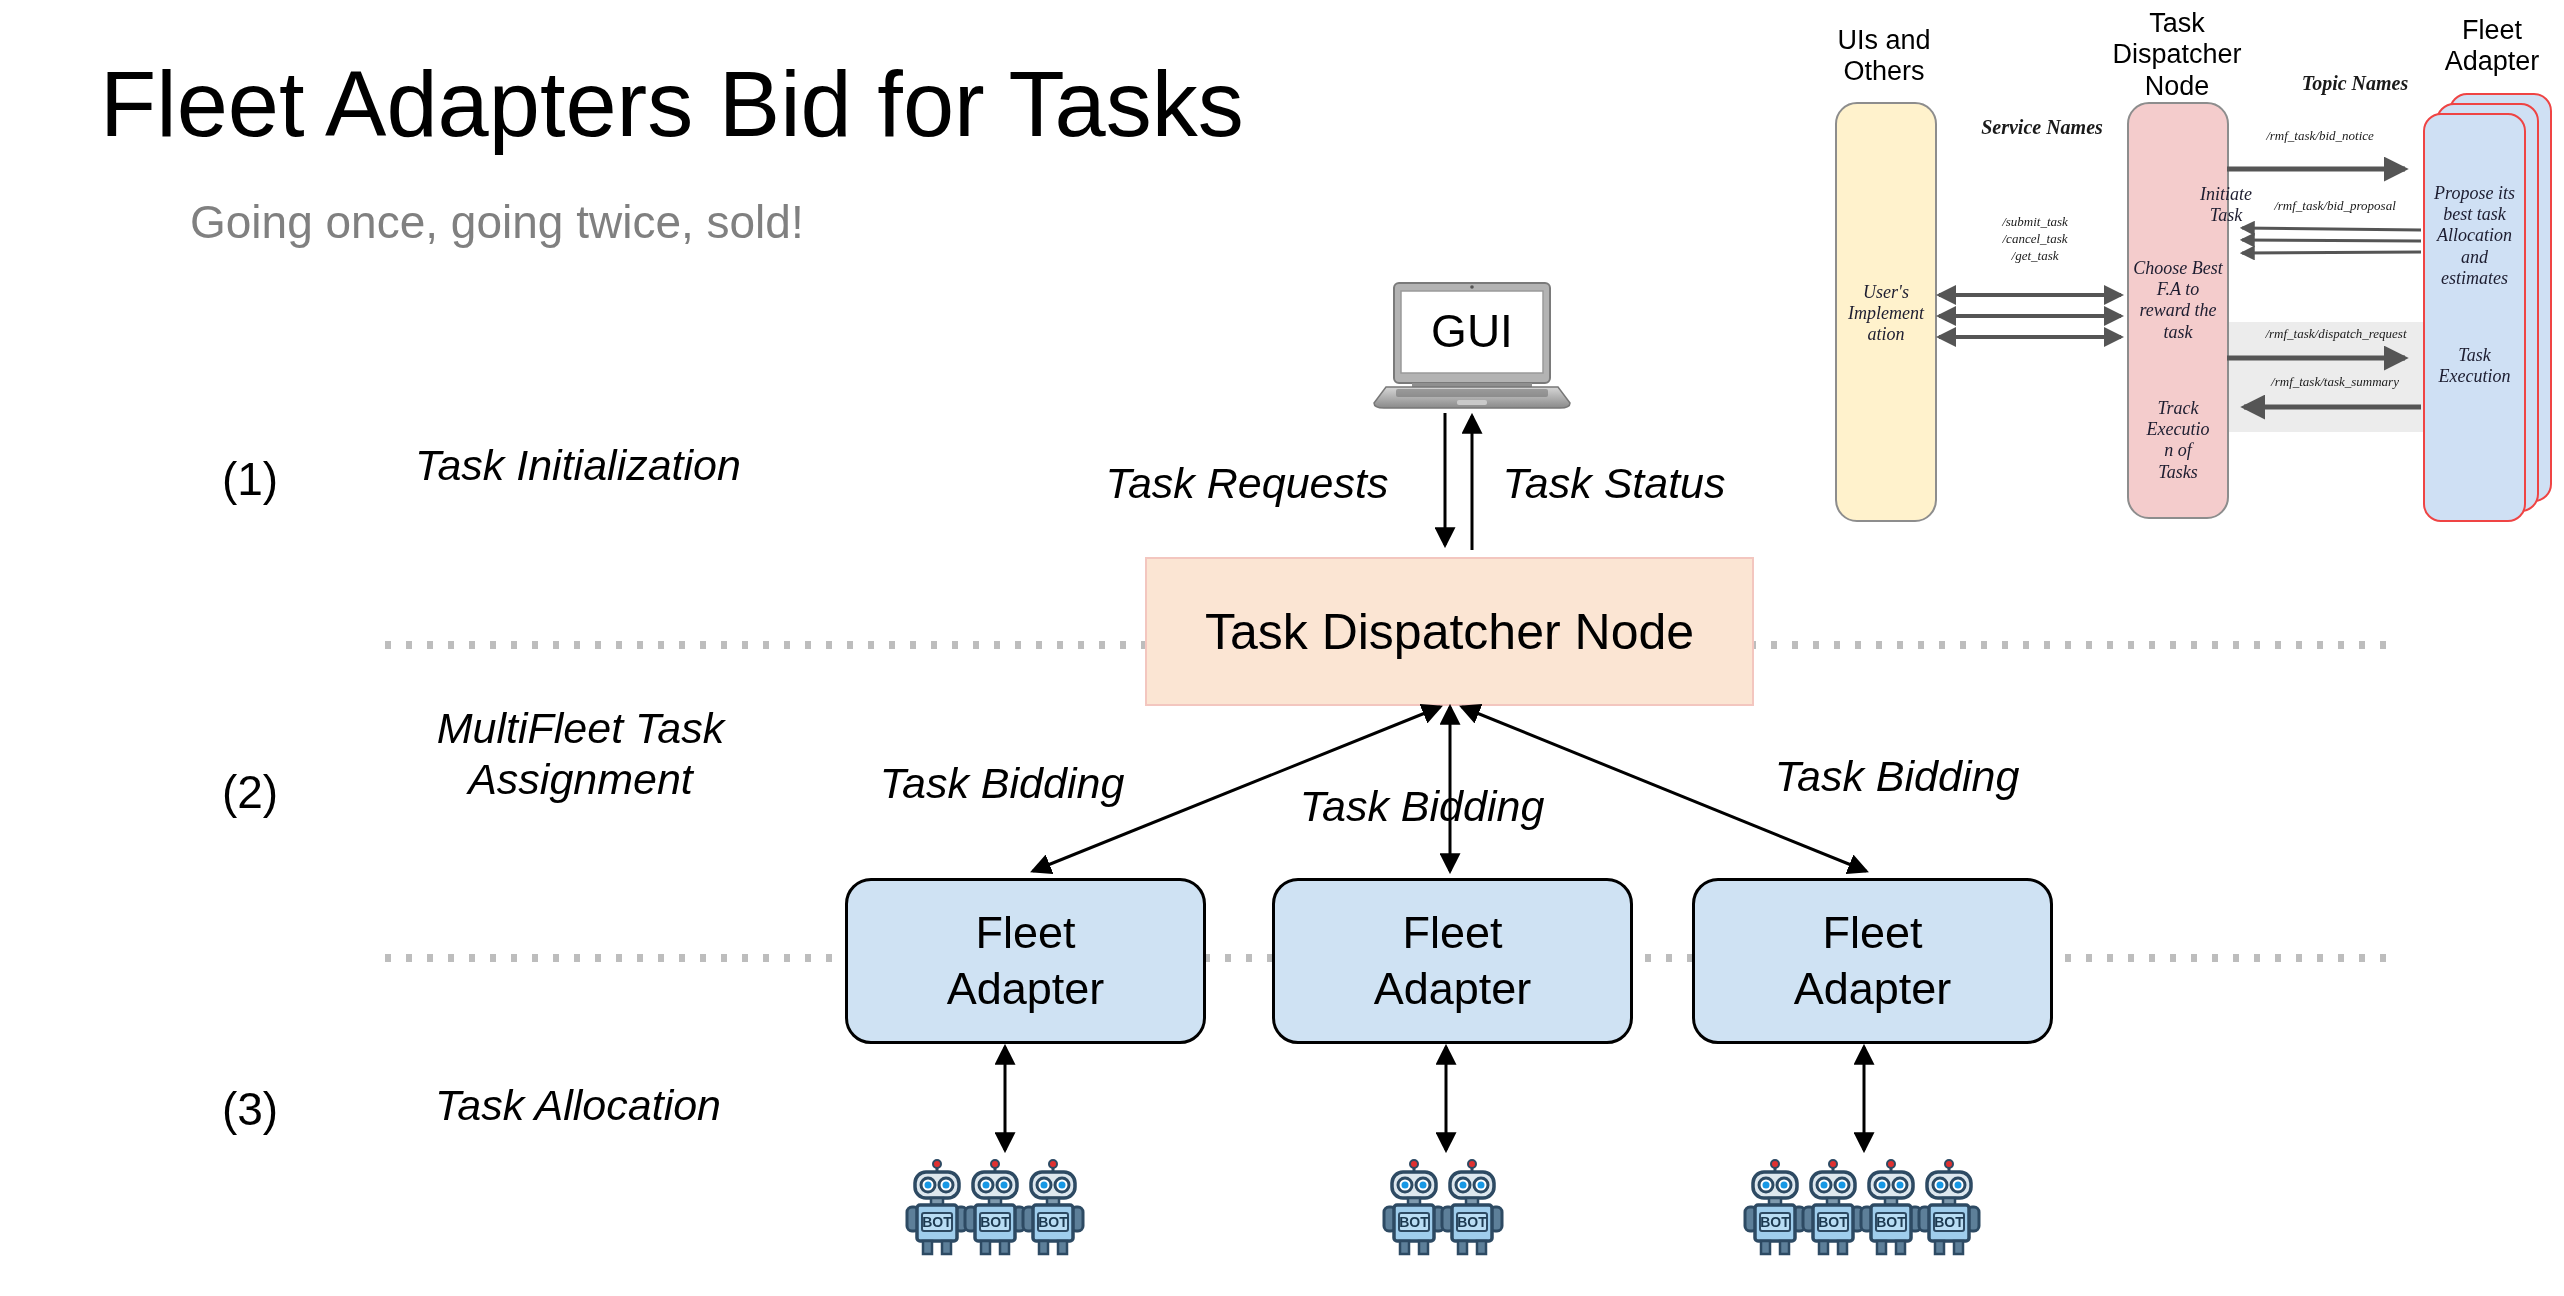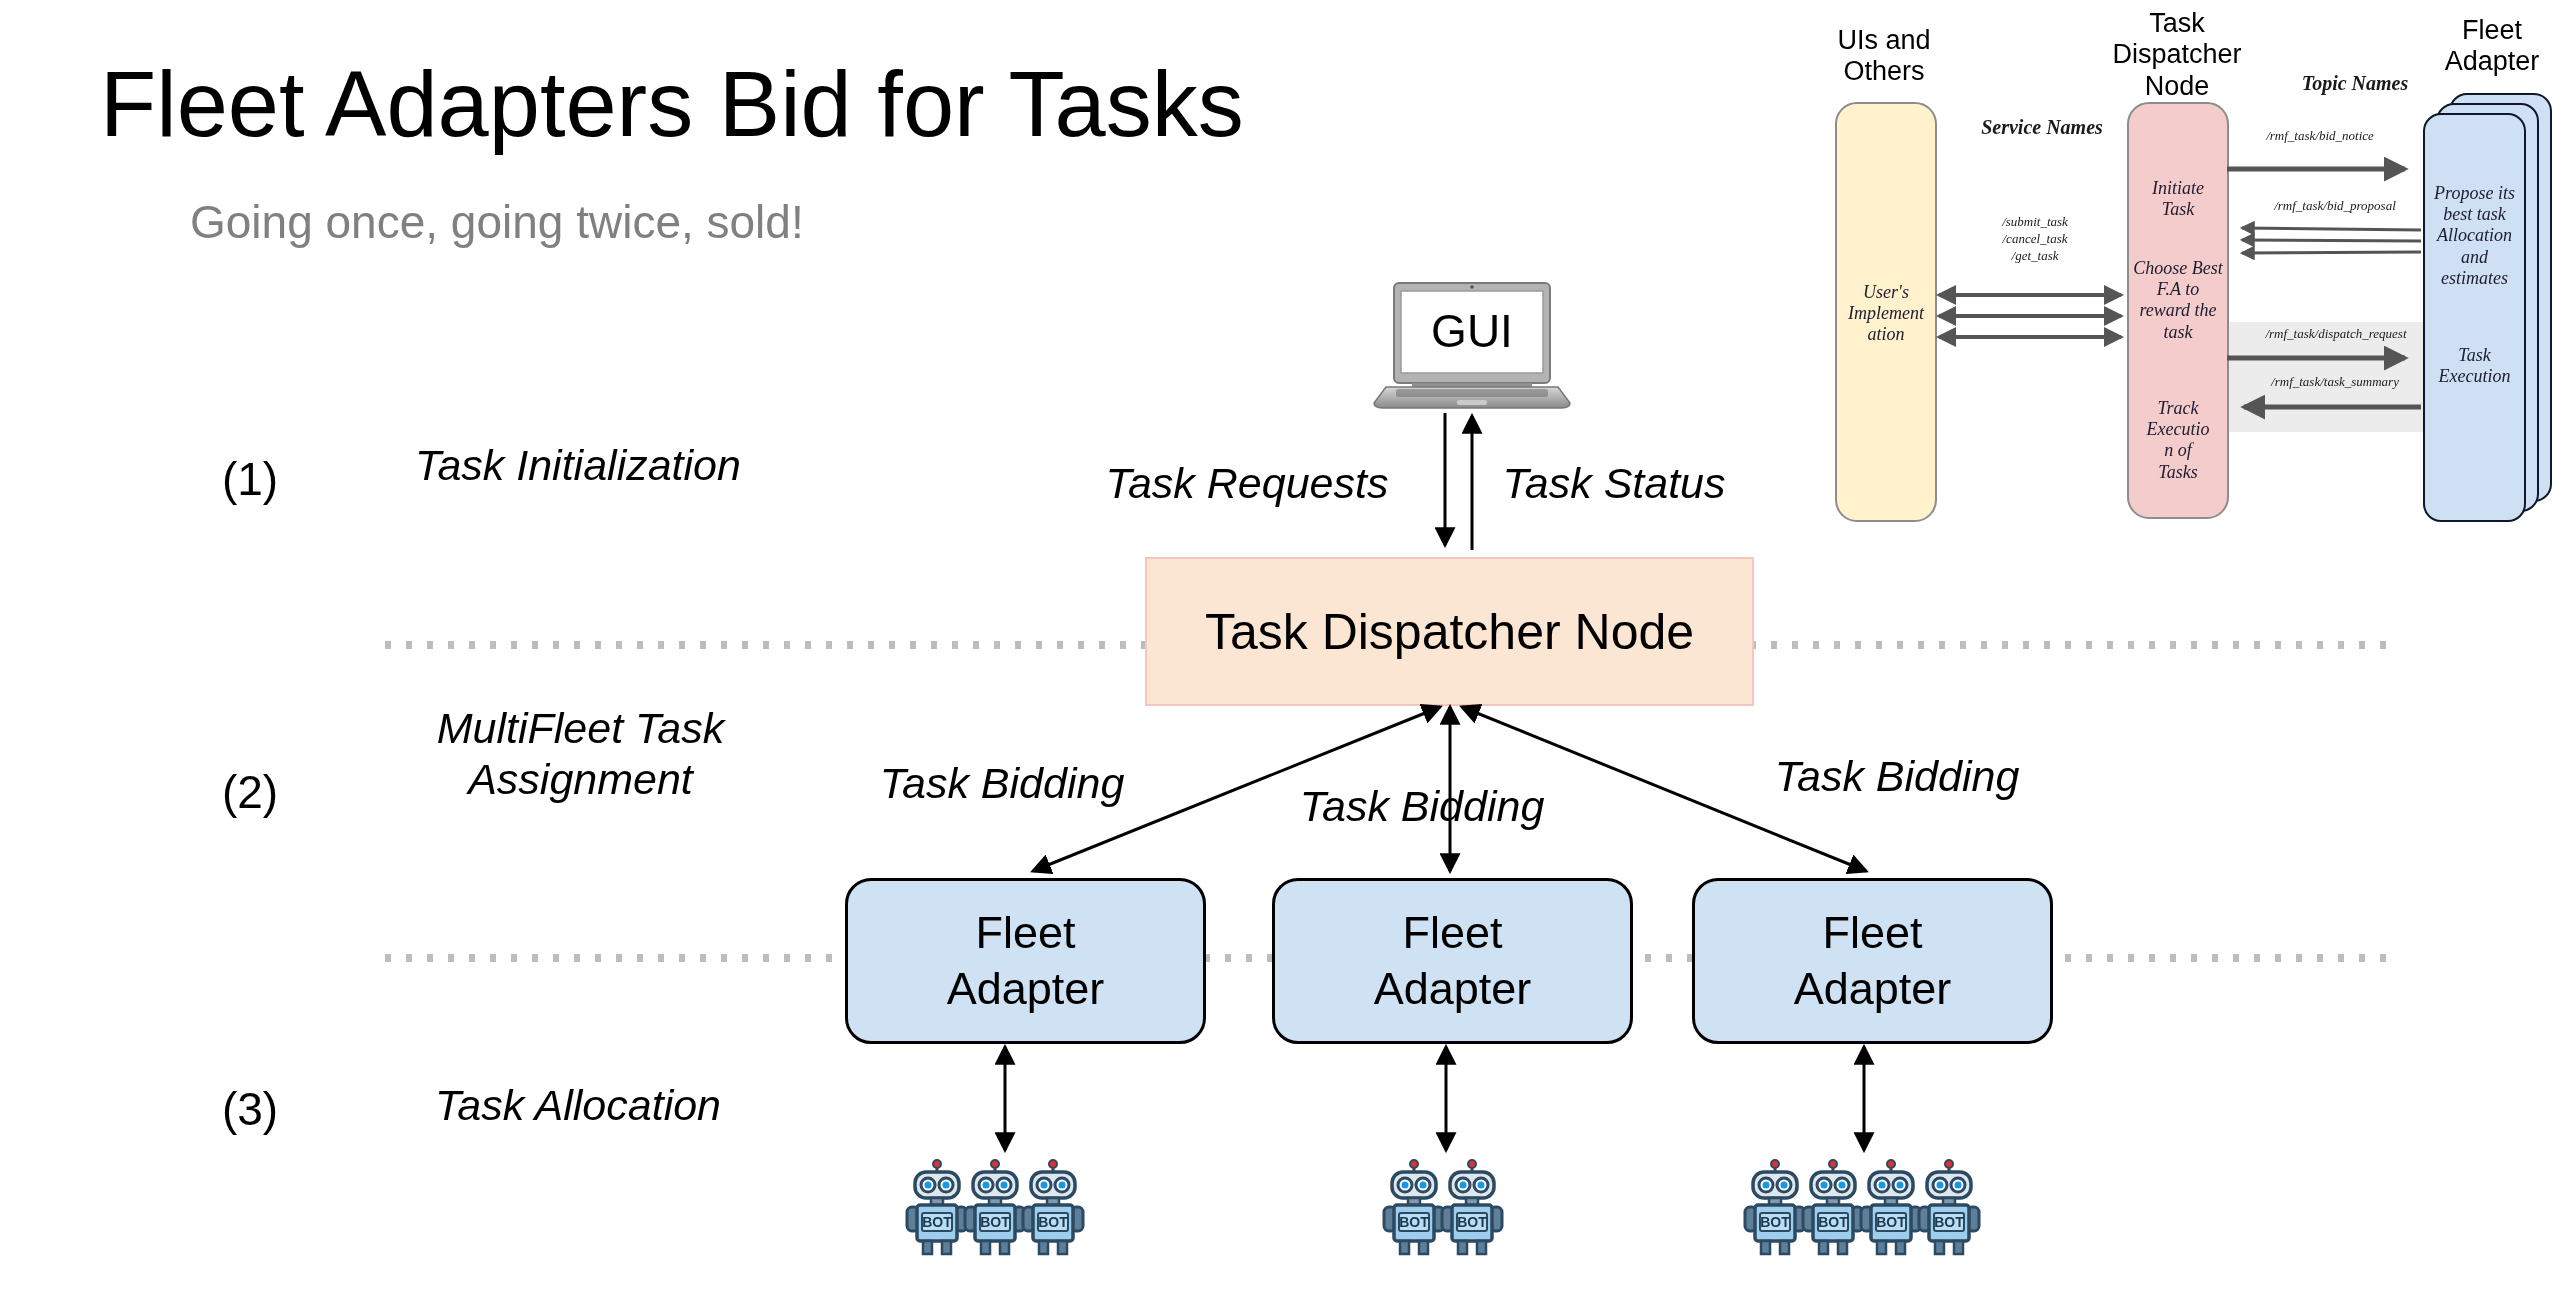--- a/index.html
+++ b/index.html
@@ -20,21 +20,21 @@
     background:#cfe2f3;border:3px solid #000;z-index:2;display:flex;align-items:center;
     justify-content:center;font-size:45px;text-align:center;white-space:pre-line;line-height:1.25;}
   #arrows{position:absolute;left:0;top:0;z-index:5;pointer-events:none;}
   .robotgroup{position:absolute;top:1158px;display:flex;z-index:2;align-items:flex-end;}
   .robot{width:64px;height:100px;margin:0 -3px;}
   
   .mini-head{position:absolute;text-align:center;font-size:27px;line-height:1.16;white-space:pre-line;z-index:3;}
   .mini-col{position:absolute;border-radius:22px;z-index:2;}
   .col-yellow{background:#fff2cc;border:2px solid #8d8d8d;}
   .col-pink{background:#f4cccc;border:2px solid #8d8d8d;}
-  .col-blue{background:#cfe0f4;border:2px solid #0f172a;border-radius:18px;}
+  .col-blue{background:#cfe0f4;border:2px solid #ef4444;border-radius:18px;}
   .mini-txt{position:absolute;width:100%;text-align:center;white-space:pre-line;
     font-family:"Liberation Serif",serif;font-style:italic;font-size:18px;
     line-height:1.18;color:#1d1d30;z-index:3;}
   .mini-lbl{position:absolute;text-align:center;white-space:pre-line;
     font-family:"Liberation Serif",serif;font-style:italic;font-size:13px;color:#1a1a1a;z-index:4;}
   .mini-lbl.bold{font-weight:bold;font-size:20px;}
   .band{position:absolute;left:2227px;top:322px;width:196px;height:110px;background:#ececec;z-index:0;}
   .gui-text{font-size:46px;font-family:"Liberation Sans",sans-serif;}
 </style>
 </head>
@@ -270,21 +270,21 @@
 <div class="mini-lbl bold" style="left:1972px;top:116px;width:140px;text-align:center;">Service Names</div>
 <div class="mini-lbl bold" style="left:2285px;top:72px;width:140px;">Topic Names</div>
 
 <div class="mini-col col-yellow" style="left:1835px;top:102px;width:98px;height:416px;">
   <div class="mini-txt" style="top:178px;">User's
 Implement
 ation</div>
 </div>
 
 <div class="mini-col col-pink" style="left:2127px;top:102px;width:98px;height:413px;">
-  <div class="mini-txt" style="top:74px;">Initiate
+  <div class="mini-txt" style="top:80px;padding-left:48px;">Initiate
 Task</div>
   <div class="mini-txt" style="top:154px;">Choose Best
 F.A to
 reward the
 task</div>
   <div class="mini-txt" style="top:294px;text-align:center;">Track
 Executio
 n of
 Tasks</div>
 </div>

